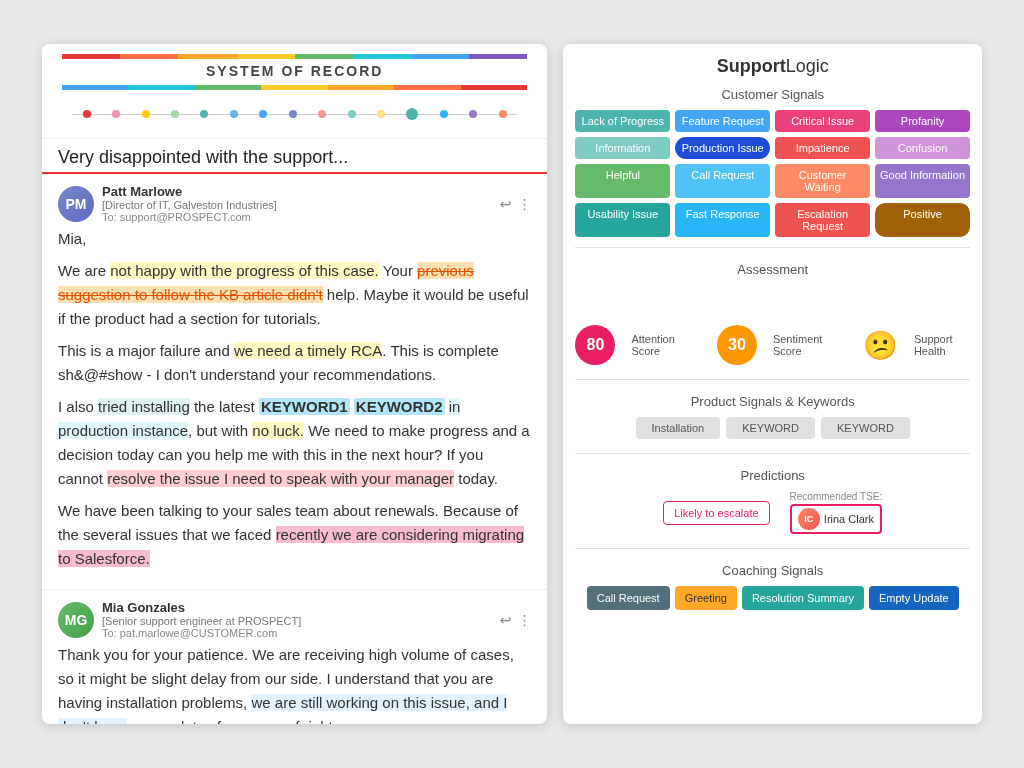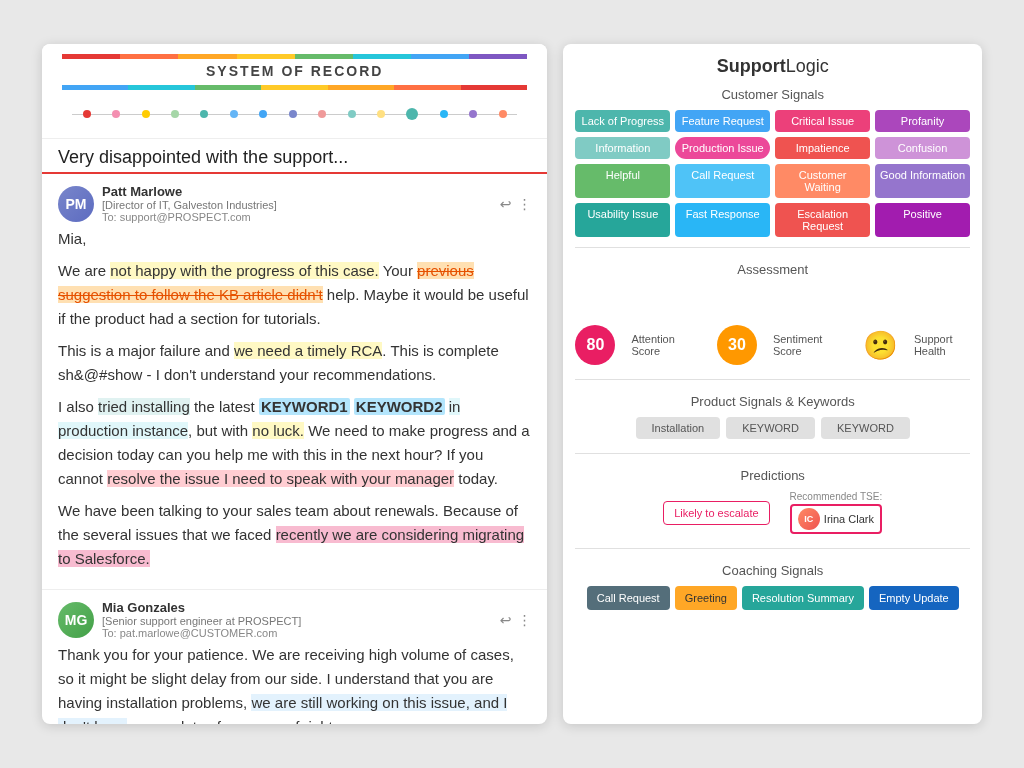--- a/index.html
+++ b/index.html
@@ -208,31 +208,31 @@
       text-align: center;
       font-weight: 500;
       cursor: pointer;
     }
 
     .tag-teal { background: #4db6ac; color: white; }
     .tag-blue { background: #42a5f5; color: white; }
     .tag-pink { background: #ec407a; color: white; }
     .tag-purple { background: #ab47bc; color: white; }
     .tag-light-teal { background: #80cbc4; color: white; }
-    .tag-light-blue { background: #ec4899; color: white; border-radius: 11px; }
+    .tag-light-blue { background: #1d4ed8; color: white; border-radius: 11px; }
     .tag-orange-red { background: #ef5350; color: white; }
     .tag-lilac { background: #ce93d8; color: white; }
     .tag-green { background: #66bb6a; color: white; }
     .tag-mid-blue { background: #4fc3f7; color: white; }
     .tag-peach { background: #ff8a65; color: white; }
     .tag-soft-purple { background: #9575cd; color: white; }
     .tag-teal2 { background: #26a69a; color: white; }
     .tag-sky { background: #29b6f6; color: white; }
     .tag-red2 { background: #ef5350; color: white; }
-    .tag-lavender { background: #a21caf; color: white; }
+    .tag-lavender { background: #a16207; color: white; border-radius: 10px; }
 
     .divider {
       border: none;
       border-top: 1px solid #e0e0e0;
       margin: 8px 0;
     }
 
     .assessment-section {
       padding: 6px 0;
     }

